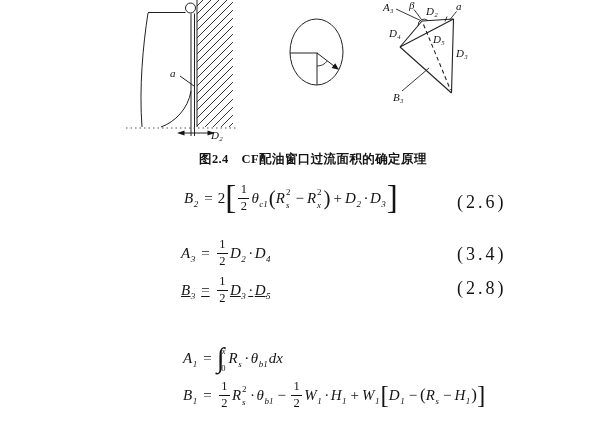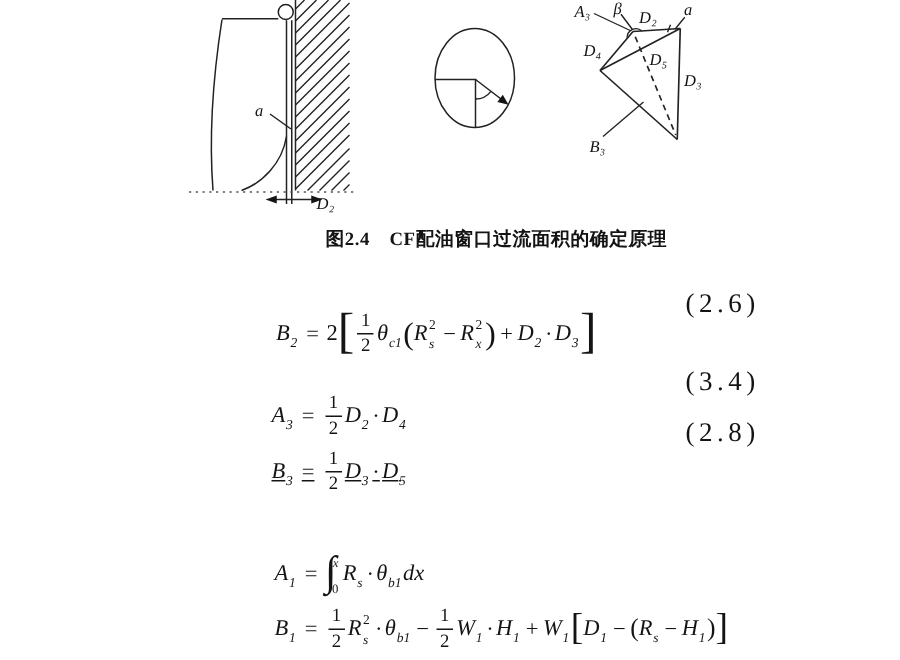--- a/index.html
+++ b/index.html
@@ -1,22 +1,22 @@
 <!DOCTYPE html>
 <html><head>
 <meta charset="utf-8">
 <style>
   html,body{margin:0;padding:0;width:600px;height:440px;overflow:hidden;background:#ffffff;}
   body{position:relative;font-family:"Liberation Serif","DejaVu Serif",serif;color:#141414;}
   .abs{position:absolute;}
   .fig{position:absolute;left:0;top:0;}
   .svgl{font-family:"Liberation Serif","DejaVu Serif",serif;font-style:italic;font-size:11px;fill:#141414;stroke:none;}
-  .caption{position:absolute;left:217px;top:151px;font-size:12.5px;font-weight:700;letter-spacing:0.4px;white-space:nowrap;font-family:Liberation Serif, serif;}
+  .caption{position:absolute;left:199px;top:151px;font-size:12.5px;font-weight:700;letter-spacing:0.4px;white-space:nowrap;font-family:Liberation Serif, serif;}
   .para{position:absolute;left:38px;top:314px;font-size:13.5px;white-space:nowrap;}
-  .eq{position:absolute;font-size:15px;white-space:nowrap;line-height:1.1;margin-top:24px;}
+  .eq{position:absolute;font-size:15px;white-space:nowrap;line-height:1.1;}
   .eqno{position:absolute;font-size:18px;letter-spacing:3px;white-space:nowrap;}
   .it{font-style:italic;}
   .rm{font-style:normal;}
   .rel{font-style:normal;margin:0 5px;}
   .op{font-style:normal;margin:0 3px;}
   .tight{margin:0 1.5px;}
   .sb{font-size:9px;font-style:italic;vertical-align:-4px;margin:0 1px 0 0.5px;}
   .frac{display:inline-flex;flex-direction:column;align-items:center;vertical-align:middle;font-style:normal;font-size:12.5px;line-height:1.25;margin:0 2px;position:relative;top:-1px;}
   .fn{border-bottom:1px solid #141414;padding:0 2.5px;}
   .fd{padding:0 2px;}

